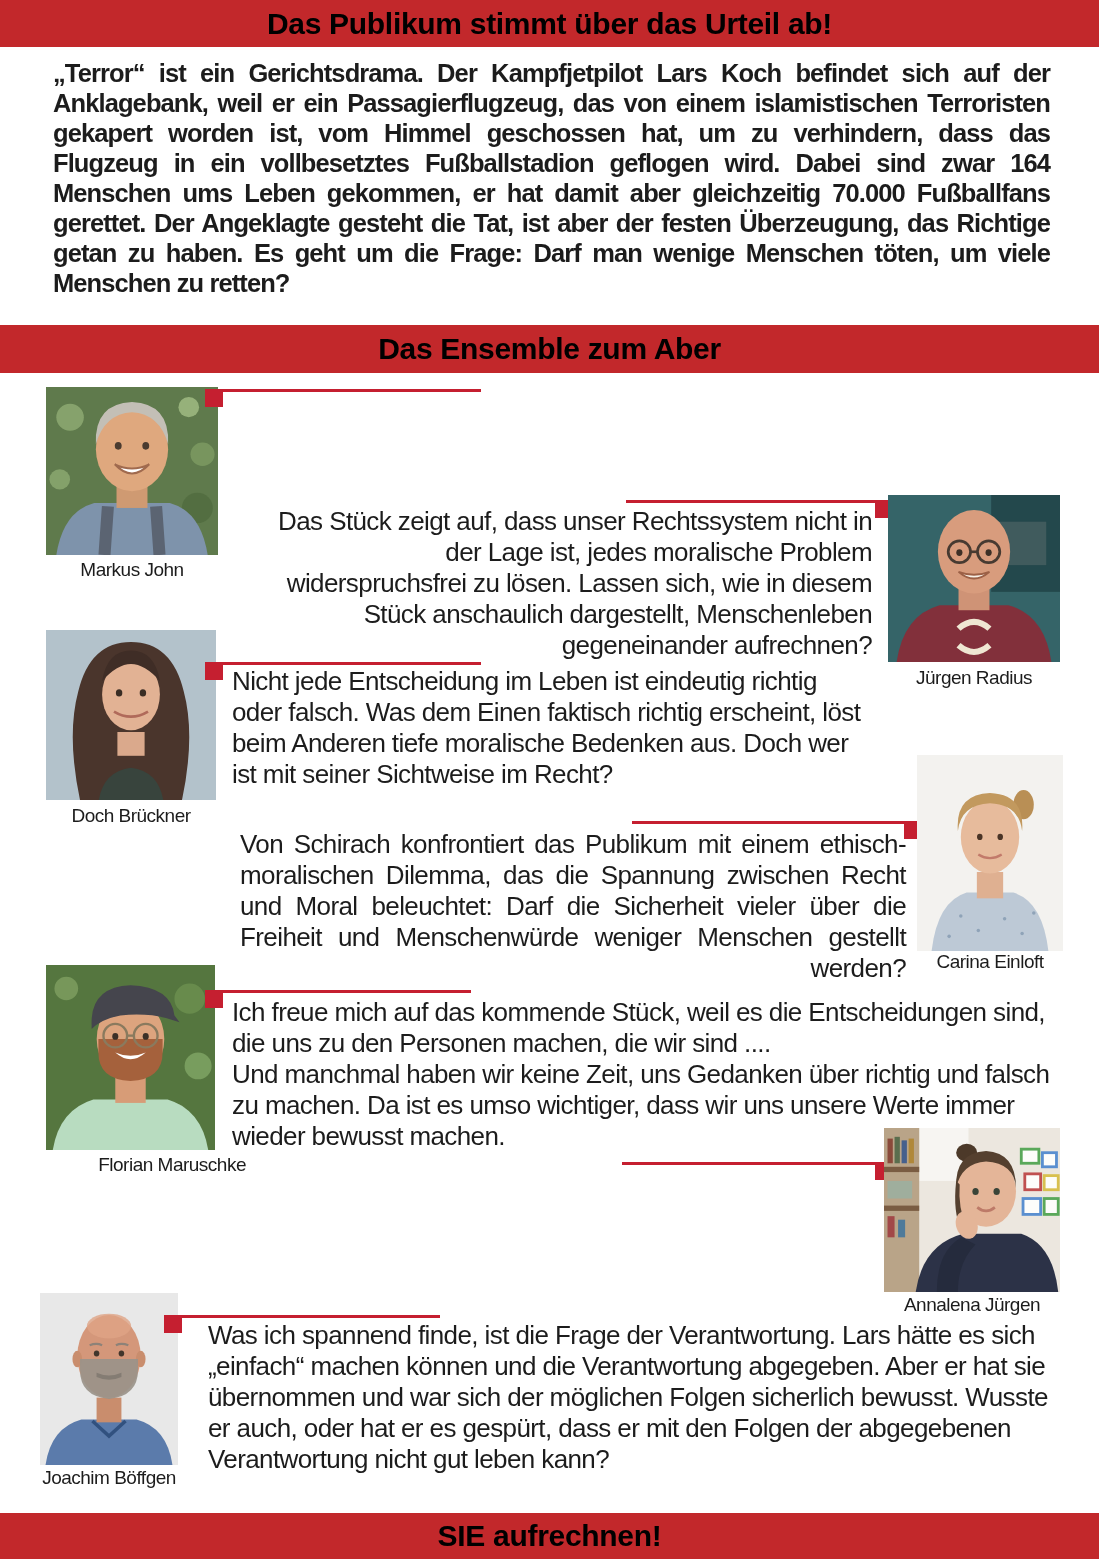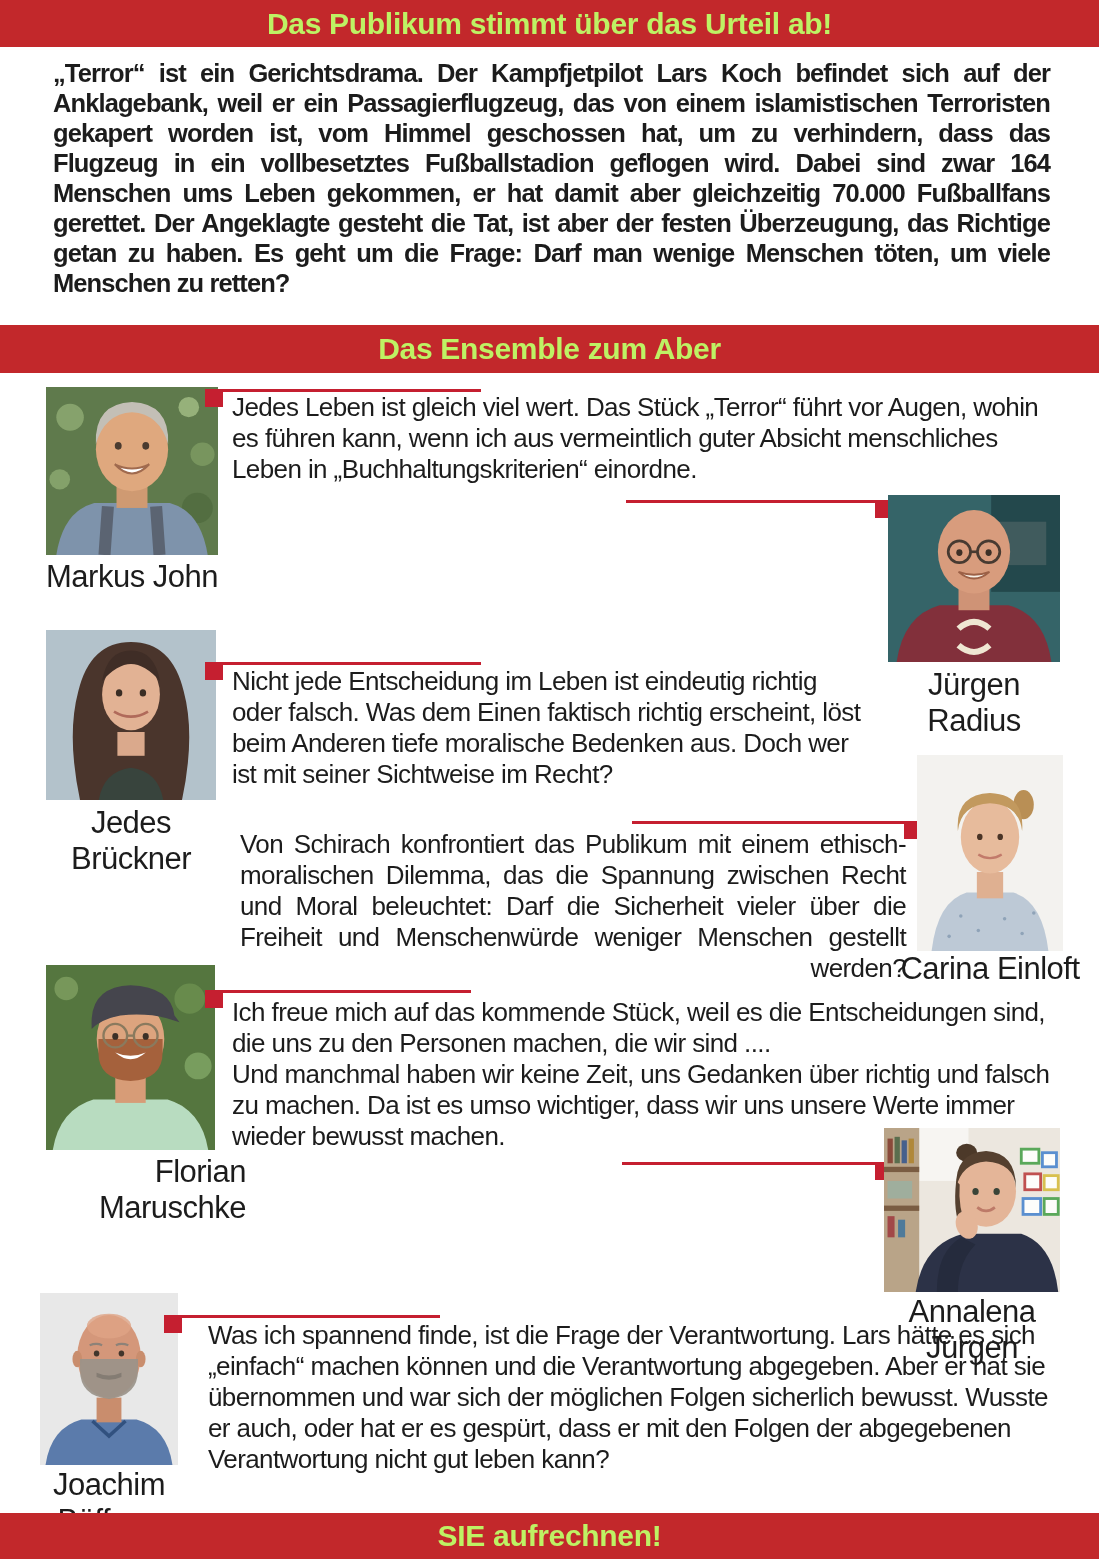--- a/index.html
+++ b/index.html
@@ -6,39 +6,39 @@
   #canvas{
     position:relative;width:1099px;height:1559px;margin:0 auto;
     background:var(--background,#fff);
     color:var(--text,#1c1c1c);
     font-family:"Liberation Sans",sans-serif;
     overflow:hidden;
   }
   .banner{
     position:absolute;left:0;width:1099px;
     background:var(--banner-red,#c2282b);
-    color:#bef264;font-weight:700;font-size:30px;letter-spacing:-0.3px;
+    color:#000000;font-weight:700;font-size:30px;letter-spacing:-0.3px;
     display:flex;align-items:center;justify-content:center;
   }
   .intro{
     position:absolute;
     font-size:25.5px;line-height:30px;font-weight:700;letter-spacing:-0.9px;
     text-align:justify;
   }
   .quote{
     position:absolute;
     font-size:26px;line-height:31px;letter-spacing:-0.6px;
     white-space:pre-line;
   }
   .q-left{text-align:left;}
   .q-right{text-align:right;}
   .q-just{text-align:justify;text-align-last:right;}
   .name{
     position:absolute;
-    font-size:31px;letter-spacing:-0.5px;text-align:center;
+    font-size:19px;letter-spacing:-0.5px;text-align:center;
   }
   .q-line{position:absolute;height:3px;background:var(--accent-red,#c51f30);}
   .q-square{position:absolute;width:18px;height:18px;background:var(--accent-red,#c51f30);}
   .photo{position:absolute;}
   .photo svg{width:100%;height:100%;display:block;}
 </style>
 </head>
 <body>
 
 <div id="canvas">
@@ -67,24 +67,24 @@
       <ellipse cx="50" cy="37" rx="21" ry="25" fill="#dfa87e"></ellipse>
       <path d="M29,34 Q28,10 50,9 Q72,10 71,34 Q66,16 50,15 Q34,16 29,34 Z" fill="#c3bfb6"></path>
       <ellipse cx="42" cy="35" rx="2" ry="2.3" fill="#4a3b30"></ellipse>
       <ellipse cx="58" cy="35" rx="2" ry="2.3" fill="#4a3b30"></ellipse>
       <path d="M40,46 Q50,57 60,46 Q50,51 40,46 Z" fill="#ffffff" stroke="#a06a4e" stroke-width="1.2"></path>
     </svg>
   </div>
   <div class="name" style="left:36px;top:559px;width:192px;">Markus John</div>
   <div class="q-line" style="left:213px;top:389px;width:268px;"></div>
   <div class="q-square" style="left:205px;top:389px;"></div>
-  <div class="quote q-left" style="left:232px;top:392px;width:830px;">Jedes Leben ist gleich viel wert. Das Stück „Terror“ führt vor Augen, wohin es führen kann, wenn ich aus vermeintlich guter Absicht menschliches Leben in „Buchhaltungskriterien“ einordne.</div>
 
   <div class="q-line" style="left:626px;top:500px;width:266px;"></div>
   <div class="q-square" style="left:875px;top:500px;"></div>
+  <div class="quote q-right" style="left:275px;top:506px;width:597px;">Das Stück zeigt auf, dass unser Rechtssystem nicht in der Lage ist, jedes moralische Problem widerspruchsfrei zu lösen. Lassen sich, wie in diesem Stück anschaulich dargestellt, Menschenleben gegeneinander aufrechnen?</div>
   <div class="photo" style="left:888px;top:495px;width:172px;height:167px;">
     <svg viewBox="0 0 100 100" preserveAspectRatio="none">
       <rect width="100" height="100" fill="#356468"></rect>
       <rect x="60" y="0" width="40" height="58" fill="#23484c"></rect>
       <rect x="64" y="16" width="28" height="26" fill="#5e6e6e" opacity=".5"></rect>
       <path d="M5,100 Q9,72 30,66 L70,66 Q91,72 95,100 Z" fill="#82303b"></path>
       <rect x="41" y="52" width="18" height="17" fill="#cf9376"></rect>
       <ellipse cx="50" cy="34" rx="21" ry="25" fill="#d89c7d"></ellipse>
       <circle cx="41.5" cy="34" r="6.5" fill="none" stroke="#473a31" stroke-width="1.6"></circle>
       <circle cx="58.5" cy="34" r="6.5" fill="none" stroke="#473a31" stroke-width="1.6"></circle>
@@ -103,21 +103,21 @@
       <path d="M20,100 Q12,62 19,36 Q26,7 50,7 Q74,7 81,36 Q88,62 80,100 Z" fill="#4a352c"></path>
       <path d="M31,100 Q34,83 50,81 Q66,83 69,100 Z" fill="#38443d"></path>
       <rect x="42" y="60" width="16" height="14" fill="#daa98c"></rect>
       <ellipse cx="50" cy="38" rx="17" ry="21" fill="#e2b294"></ellipse>
       <path d="M33,30 Q36,12 50,12 Q64,12 67,30 Q58,20 50,20 Q42,20 33,30 Z" fill="#3f2d26"></path>
       <ellipse cx="43" cy="37" rx="1.9" ry="2.1" fill="#3a2d24"></ellipse>
       <ellipse cx="57" cy="37" rx="1.9" ry="2.1" fill="#3a2d24"></ellipse>
       <path d="M40,48 Q50,54 60,48" stroke="#b06a5a" stroke-width="1.6" fill="none"></path>
     </svg>
   </div>
-  <div class="name" style="left:36px;top:805px;width:190px;">Jedes Brückner</div>
+  <div class="name" style="left:36px;top:805px;width:190px;">Doch Brückner</div>
   <div class="q-line" style="left:213px;top:662px;width:268px;"></div>
   <div class="q-square" style="left:205px;top:662px;"></div>
   <div class="quote q-left" style="left:232px;top:666px;width:640px;">Nicht jede Entscheidung im Leben ist eindeutig richtig oder falsch. Was dem Einen faktisch richtig erscheint, löst beim Anderen tiefe moralische Bedenken aus. Doch wer ist mit seiner Sichtweise im Recht?</div>
 
   <div class="q-line" style="left:632px;top:821px;width:288px;"></div>
   <div class="q-square" style="left:904px;top:821px;"></div>
   <div class="quote q-just" style="left:240px;top:829px;width:666px;">Von Schirach konfrontiert das Publikum mit einem ethisch-moralischen Dilemma, das die Spannung zwischen Recht und Moral beleuchtet: Darf die Sicherheit vieler über die Freiheit und Menschenwürde weniger Menschen gestellt werden?</div>
   <div class="photo" style="left:917px;top:755px;width:146px;height:196px;">
     <svg viewBox="0 0 100 134" preserveAspectRatio="none">
       <rect width="100" height="134" fill="#f3f2ef"></rect>

